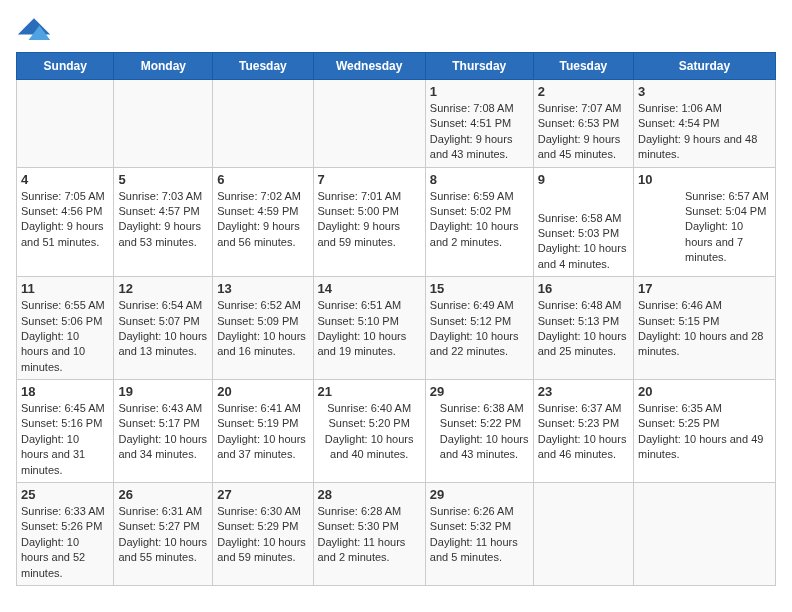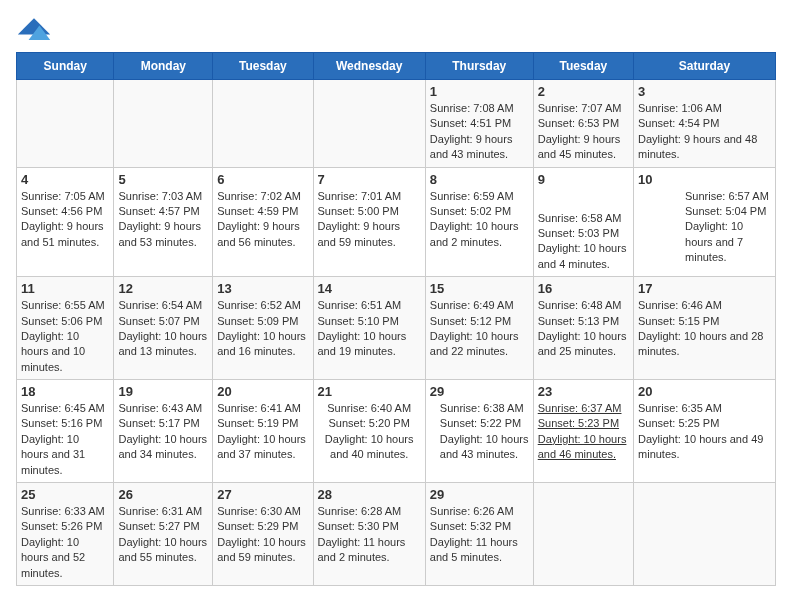--- a/index.html
+++ b/index.html
@@ -254,21 +254,21 @@
 Daylight: 10 hours and 40 minutes.</div>
         </td>
         <td>
           <span class="day-number">29</span>
           <div class="day-info" style="white-space: pre-line; margin-left: 10px;">Sunrise: 6:38 AM
 Sunset: 5:22 PM
 Daylight: 10 hours and 43 minutes.</div>
         </td>
         <td>
           <span class="day-number">23</span>
-          <div class="day-info" style="white-space: pre-line; text-decoration: underline;">Sunrise: 6:37 AM
+          <div class="day-info" style="white-space: pre-line;">Sunrise: 6:37 AM
 Sunset: 5:23 PM
 Daylight: 10 hours and 46 minutes.</div>
         </td>
         <td>
           <span class="day-number">20</span>
           <div class="day-info" style="white-space: pre-line;">Sunrise: 6:35 AM
 Sunset: 5:25 PM
 Daylight: 10 hours and 49 minutes.</div>
         </td>
       </tr>

